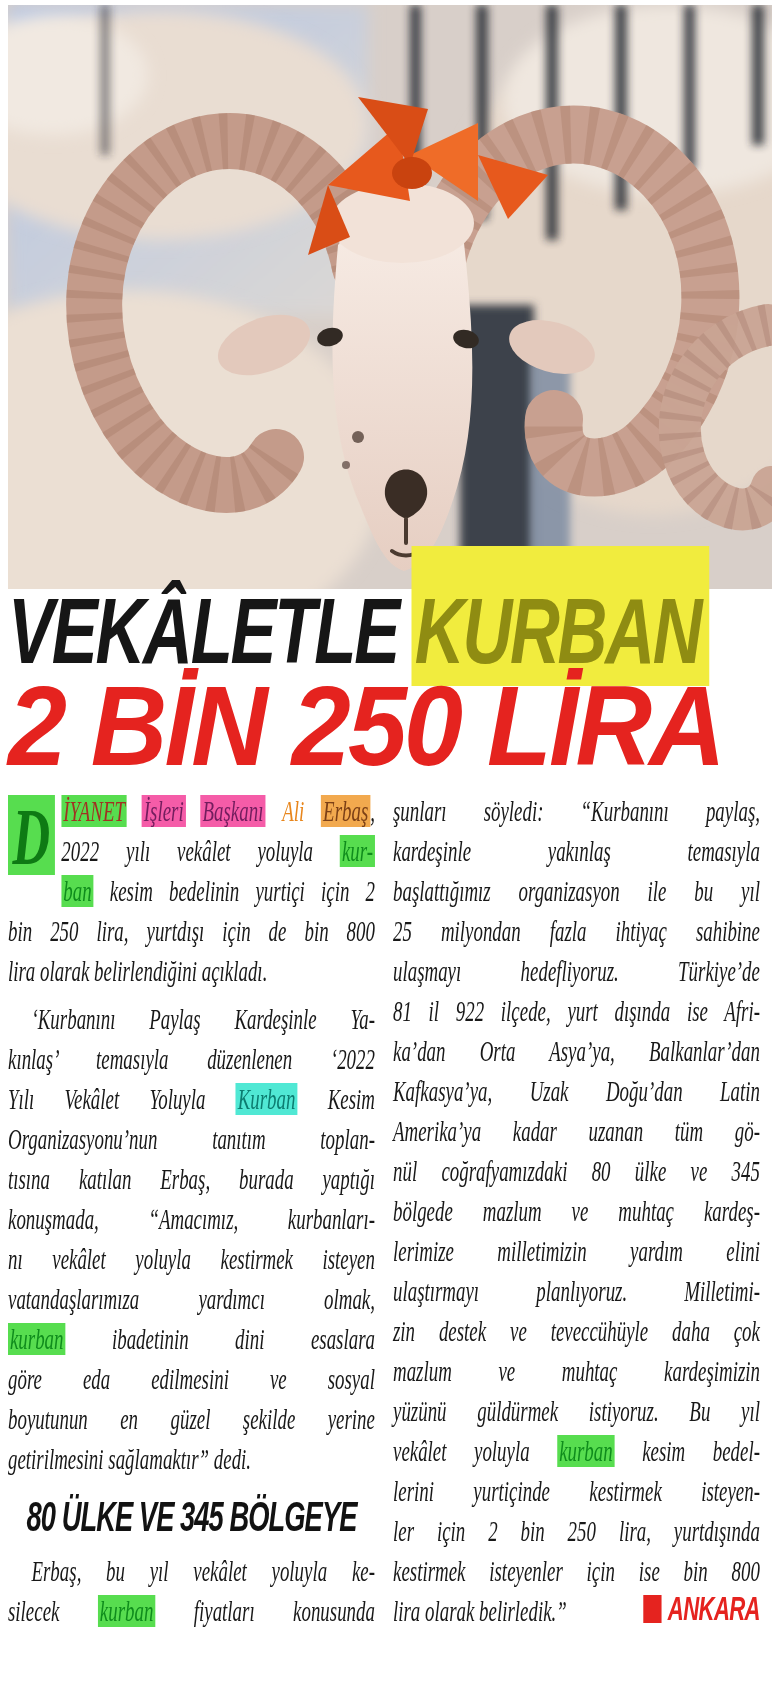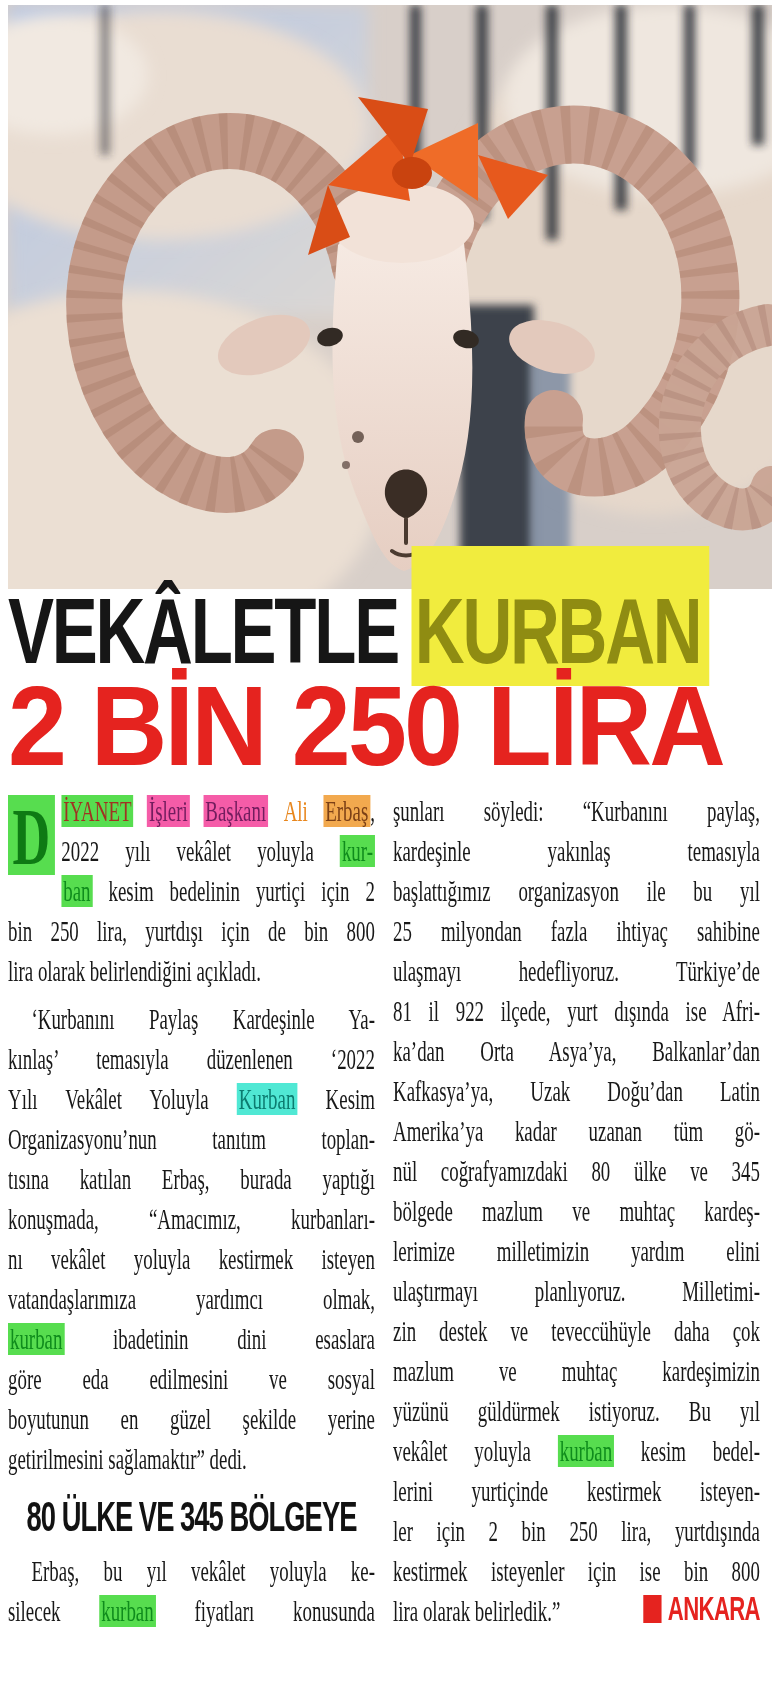--- a/index.html
+++ b/index.html
@@ -1,17 +1,17 @@
 <!DOCTYPE html>
 <html><head>
 <meta charset="utf-8">
 <style>
   html,body{margin:0;padding:0;background:#ffffff;}
   body{width:780px;height:1683px;overflow:hidden;font-family:"Liberation Serif",serif;}
-  .page{padding:5px 8px 0 8px;}
+  .page{padding:5px 8px 0 8px;font-style:italic;}
 
   
   .photo-wrap{width:764px;height:584px;overflow:hidden;position:relative;background:#d8cfc9;}
   .photo-wrap svg{display:block;}
 
   
   .headline{position:relative;z-index:2;width:764px;background:transparent;}
   .hl-line{width:764px;white-space:nowrap;}
   .hl1{height:84px;}
   .hl1-inner{display:inline-block;white-space:nowrap;transform:scaleX(.75);transform-origin:0 100%;

